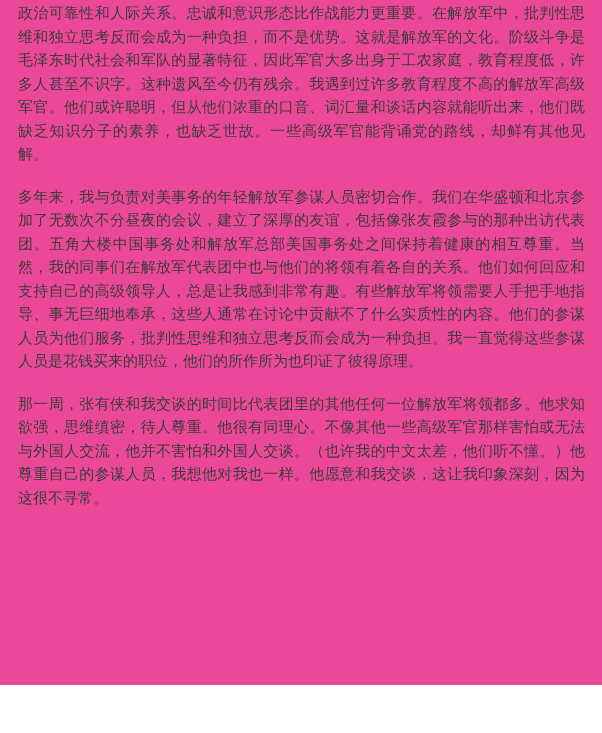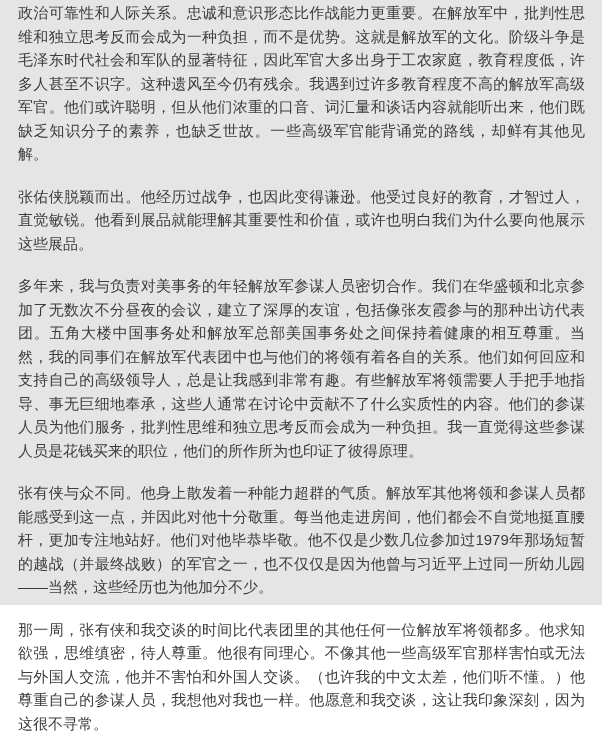--- a/index.html
+++ b/index.html
@@ -8,38 +8,36 @@
     background: #ffffff;
   }
   body {
     width: 602px;
     height: 733px;
     overflow: hidden;
   }
   .page {
     box-sizing: border-box;
     width: 602px;
-    height: 605px;
+    height: 685px;
     padding: 1px 17px 0 18px;
-    background: #e5e5e5;
+    background: #ec4899;
   }
   .page p {
     margin: 0 0 19px 0;
     font-family: "Liberation Sans", "DejaVu Sans", sans-serif;
     font-size: 15px;
     line-height: 23.5px;
     color: #3c3c3c;
     text-align: justify;
     text-justify: inter-ideograph;
     word-break: break-all;
     letter-spacing: 0;
   }
 </style>
 </head>
 <body>
 
 <div class="page">
   <p>政治可靠性和人际关系。忠诚和意识形态比作战能力更重要。在解放军中，批判性思维和独立思考反而会成为一种负担，而不是优势。这就是解放军的文化。阶级斗争是毛泽东时代社会和军队的显著特征，因此军官大多出身于工农家庭，教育程度低，许多人甚至不识字。这种遗风至今仍有残余。我遇到过许多教育程度不高的解放军高级军官。他们或许聪明，但从他们浓重的口音、词汇量和谈话内容就能听出来，他们既缺乏知识分子的素养，也缺乏世故。一些高级军官能背诵党的路线，却鲜有其他见解。</p>
-  <p>张佑侠脱颖而出。他经历过战争，也因此变得谦逊。他受过良好的教育，才智过人，直觉敏锐。他看到展品就能理解其重要性和价值，或许也明白我们为什么要向他展示这些展品。</p>
   <p>多年来，我与负责对美事务的年轻解放军参谋人员密切合作。我们在华盛顿和北京参加了无数次不分昼夜的会议，建立了深厚的友谊，包括像张友霞参与的那种出访代表团。五角大楼中国事务处和解放军总部美国事务处之间保持着健康的相互尊重。当然，我的同事们在解放军代表团中也与他们的将领有着各自的关系。他们如何回应和支持自己的高级领导人，总是让我感到非常有趣。有些解放军将领需要人手把手地指导、事无巨细地奉承，这些人通常在讨论中贡献不了什么实质性的内容。他们的参谋人员为他们服务，批判性思维和独立思考反而会成为一种负担。我一直觉得这些参谋人员是花钱买来的职位，他们的所作所为也印证了彼得原理。</p>
-  <p>张有侠与众不同。他身上散发着一种能力超群的气质。解放军其他将领和参谋人员都能感受到这一点，并因此对他十分敬重。每当他走进房间，他们都会不自觉地挺直腰杆，更加专注地站好。他们对他毕恭毕敬。他不仅是少数几位参加过1979年那场短暂的越战（并最终战败）的军官之一，也不仅仅是因为他曾与习近平上过同一所幼儿园——当然，这些经历也为他加分不少。</p>
   <p>那一周，张有侠和我交谈的时间比代表团里的其他任何一位解放军将领都多。他求知欲强，思维缜密，待人尊重。他很有同理心。不像其他一些高级军官那样害怕或无法与外国人交流，他并不害怕和外国人交谈。（也许我的中文太差，他们听不懂。）他尊重自己的参谋人员，我想他对我也一样。他愿意和我交谈，这让我印象深刻，因为这很不寻常。</p>
 </div>
 
 </body></html>

